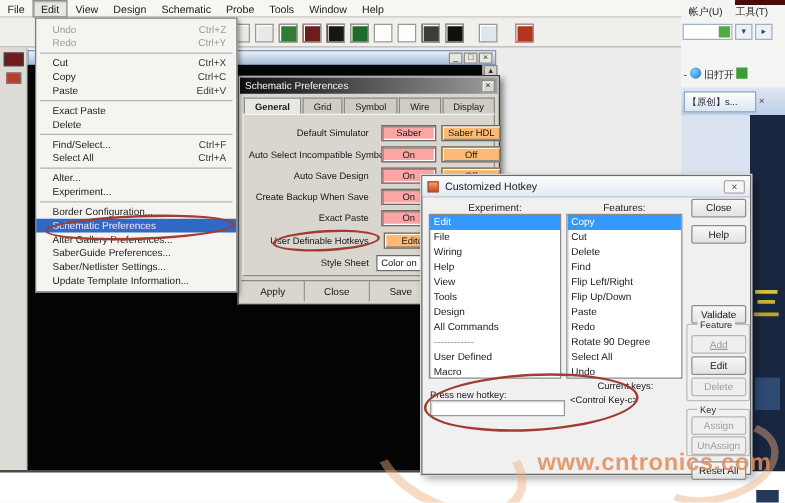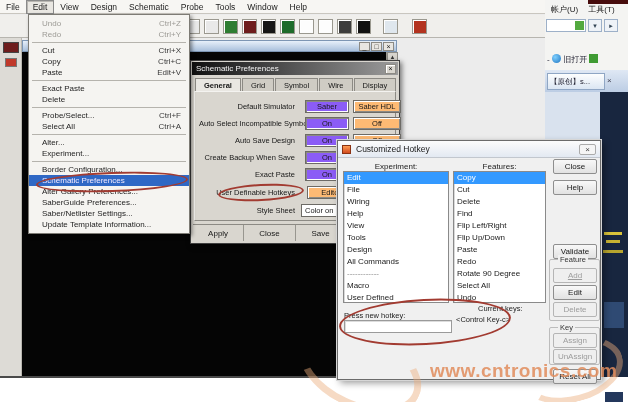--- a/index.html
+++ b/index.html
@@ -66,21 +66,21 @@
     border:1px solid #8c8a84; border-bottom:none; margin-right:1px; }
   .tab.active { background:#e9e7e2; height:14px; font-weight:bold; }
   .prefs-body { position:absolute; left:3px; top:30px; right:3px; bottom:22px;
     background:#d9d6cf; border:1px solid #f4f3f0; border-right-color:#8c8a84;
     border-bottom-color:#8c8a84; }
   .prow { position:absolute; height:13px; line-height:13px; width:100%; }
   .plabel { position:absolute; right:100px; text-align:right; width:96px; white-space:nowrap; }
   .pbtn { position:absolute; height:13px; line-height:12px; text-align:center;
     background:#fdba74; border:1px solid #6d6b66;
     box-shadow:inset 1px 1px 0 #ffffff, inset -1px -1px 0 #8c8a84; }
-  .pbtn.on { background:#8b5cf6; box-shadow:inset 1px 1px 0 #8c8a84, inset -1px -1px 0 #fff; }
+  .pbtn.on { background:#fca5a5; box-shadow:inset 1px 1px 0 #8c8a84, inset -1px -1px 0 #fff; }
   .combo { position:absolute; height:13px; line-height:12px; background:#fff;
     border:1px solid #6d6b66; padding-left:3px; white-space:nowrap; overflow:hidden; }
   .combo .dd { position:absolute; right:0; top:0; width:10px; height:11px;
     background:#d9d6cf; border-left:1px solid #8c8a84; text-align:center;
     font-size:6px; line-height:11px; }
   .pfooter { position:absolute; left:2px; right:2px; bottom:2px; height:17px;
     border-top:1px solid #8c8a84; display:flex; background:#d9d6cf; }
   .pfooter div { flex:1; text-align:center; line-height:17px; font-size:8px;
     border-right:1px solid #98968f; white-space:nowrap; overflow:hidden; }
   .pfooter div:last-child { border-right:none; }
@@ -323,21 +323,21 @@
     <div class="mi">
         <span>Exact Paste</span>
         <span class="sc"></span>
       </div>
     <div class="mi">
         <span>Delete</span>
         <span class="sc"></span>
       </div>
     <div class="msep"></div>
     <div class="mi">
-        <span>Probe/Select...</span>
+        <span>Find/Select...</span>
         <span class="sc">Ctrl+F</span>
       </div>
     <div class="mi">
         <span>Select All</span>
         <span class="sc">Ctrl+A</span>
       </div>
     <div class="msep"></div>
     <div class="mi">
         <span>Alter...</span>
         <span class="sc"></span>
@@ -385,22 +385,22 @@
     <div class="listbox" style="left:5px; width:106px;">
       <div class="li sel">Edit</div>
       <div class="li">File</div>
       <div class="li">Wiring</div>
       <div class="li">Help</div>
       <div class="li">View</div>
       <div class="li">Tools</div>
       <div class="li">Design</div>
       <div class="li">All Commands</div>
       <div class="li sepitem">------------</div>
+      <div class="li">User Defined</div>
       <div class="li">Macro</div>
-      <div class="li">User Defined</div>
     </div>
 
     <div class="listbox" style="left:115px; width:93px;">
       <div class="li sel">Copy</div>
       <div class="li">Cut</div>
       <div class="li">Delete</div>
       <div class="li">Find</div>
       <div class="li">Flip Left/Right</div>
       <div class="li">Flip Up/Down</div>
       <div class="li">Paste</div>

